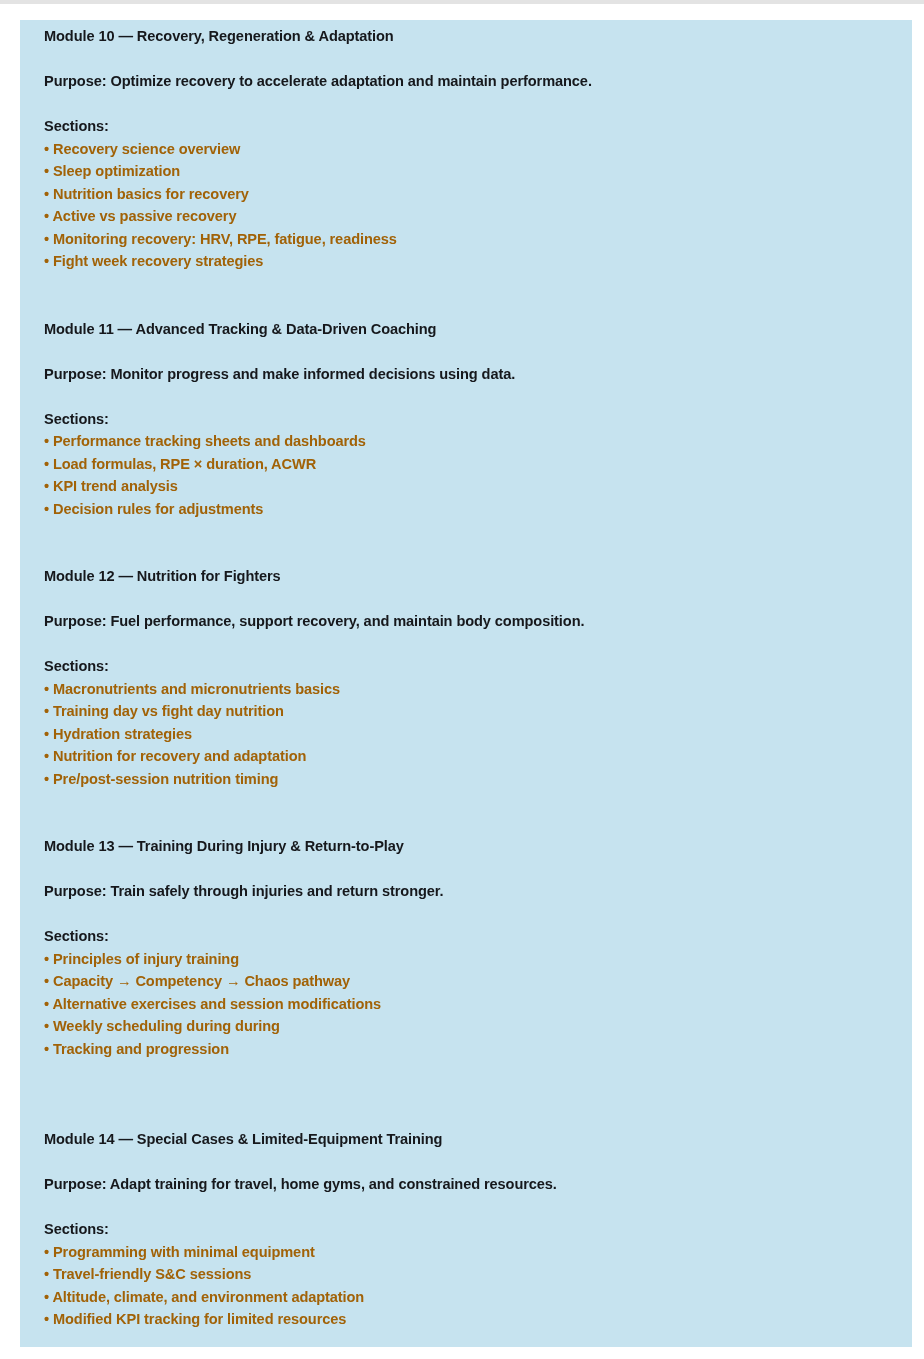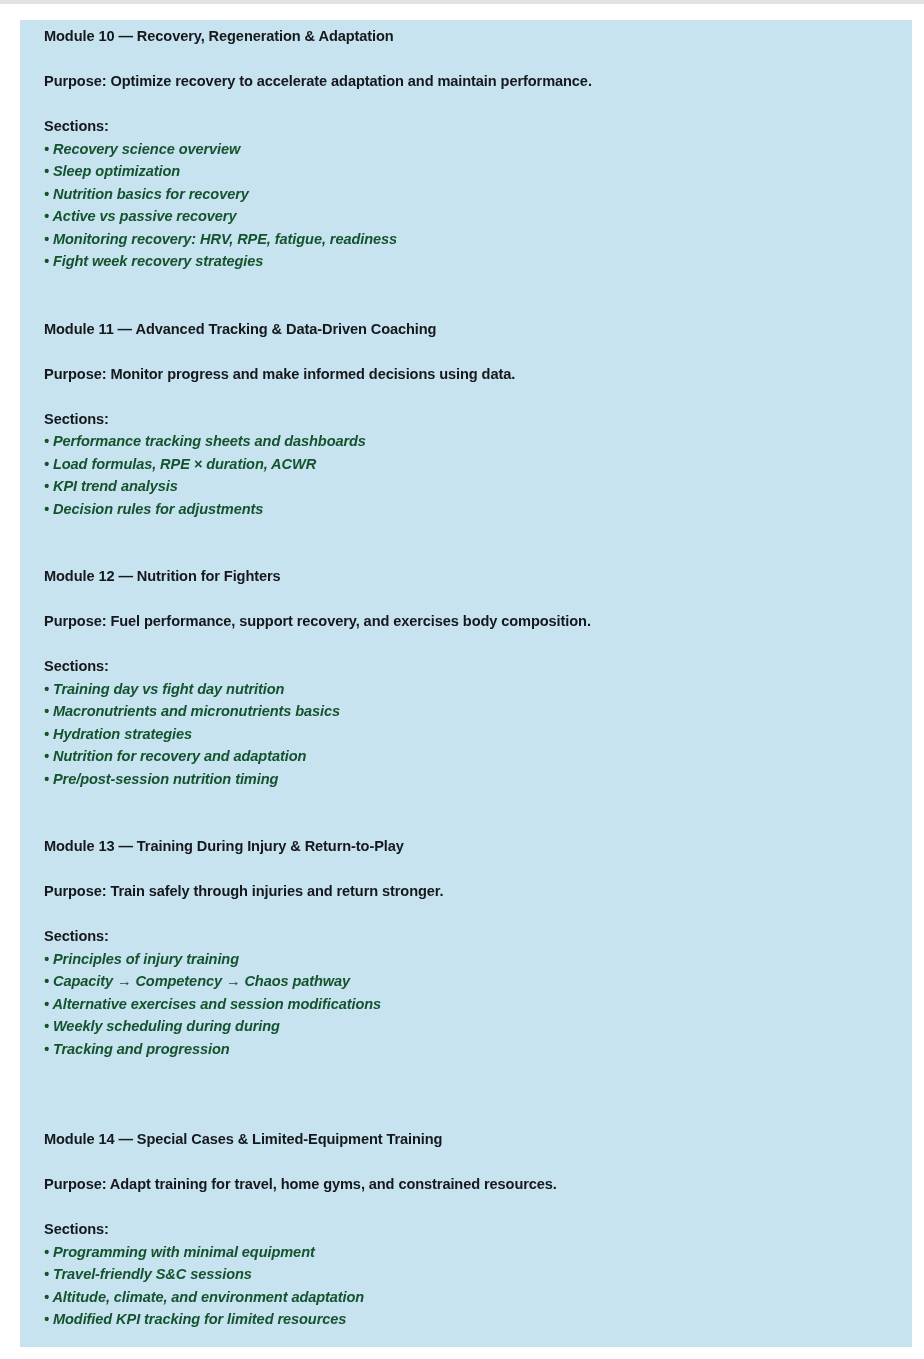--- a/index.html
+++ b/index.html
@@ -53,27 +53,26 @@
   .title {
     padding-top: 5px;
   }
   .spacer {
     height: 22.5px;
   }
   .big-spacer {
     height: 68px;
   }
   .bullet-line {
-    color: #14532d;
+    color: #a16207;
     font-weight: 700;
     font-size: 14.6px;
     line-height: 22.5px;
     letter-spacing: -0.1px;
     white-space: pre;
-    font-style: italic;
   }
 </style>
 </head>
 <body>
 
 <div id="page">
 
   <div id="top-rule"></div>
 
   <div id="panel">
@@ -106,25 +105,25 @@
       <div class="bullet-line">• KPI trend analysis</div>
       <div class="bullet-line">• Decision rules for adjustments</div>
     </div>
 
     <div class="spacer"></div>
     <div class="spacer"></div>
 
     <div class="module">
       <div class="line">Module 12 — Nutrition for Fighters</div>
       <div class="spacer"></div>
-      <div class="line">Purpose: Fuel performance, support recovery, and exercises body composition.</div>
+      <div class="line">Purpose: Fuel performance, support recovery, and maintain body composition.</div>
       <div class="spacer"></div>
       <div class="line">Sections:</div>
+      <div class="bullet-line">• Macronutrients and micronutrients basics</div>
       <div class="bullet-line">• Training day vs fight day nutrition</div>
-      <div class="bullet-line">• Macronutrients and micronutrients basics</div>
       <div class="bullet-line">• Hydration strategies</div>
       <div class="bullet-line">• Nutrition for recovery and adaptation</div>
       <div class="bullet-line">• Pre/post-session nutrition timing</div>
     </div>
 
     <div class="spacer"></div>
     <div class="spacer"></div>
 
     <div class="module">
       <div class="line">Module 13 — Training During Injury &amp; Return-to-Play</div>

